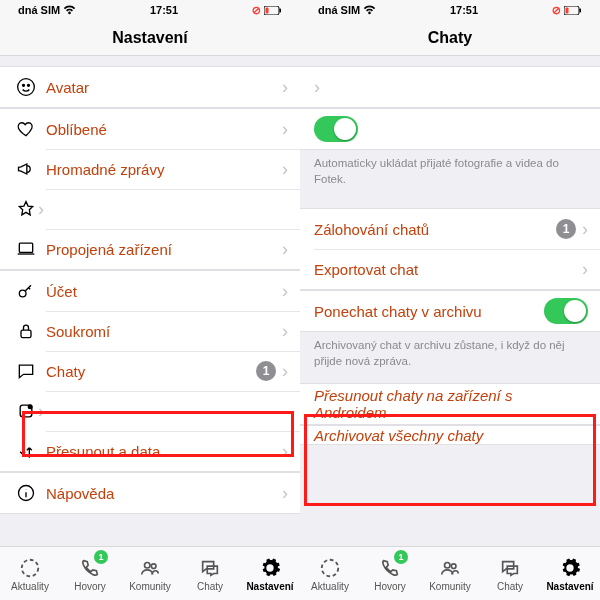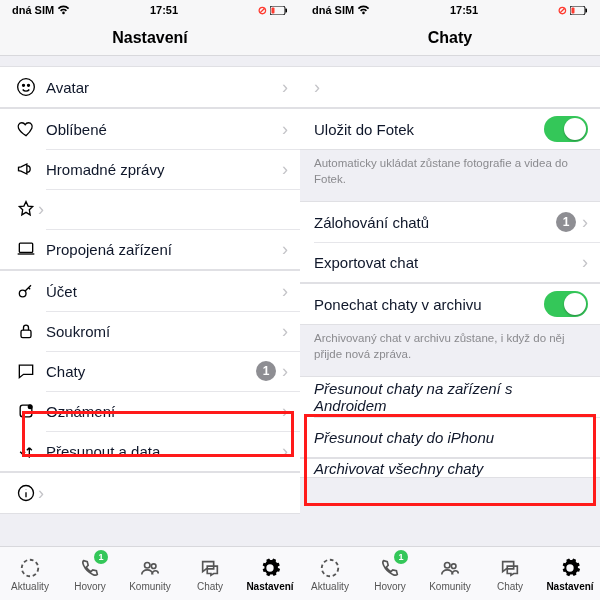--- a/index.html
+++ b/index.html
@@ -1,36 +1,36 @@
 <!DOCTYPE html>
 <html><head>
 <meta charset="utf-8">
 <style>
   * { box-sizing: border-box; margin: 0; padding: 0; font-family: -apple-system, "Helvetica Neue", Arial, sans-serif; }
   html, body { width: 600px; height: 600px; overflow: hidden; background: #fff; }
   .screens { display: flex; width: 600px; height: 600px; }
   .screen { width: 300px; height: 600px; background: #efeff4; display: flex; flex-direction: column; position: relative; }
 
   
-  .statusbar { height: 20px; display: flex; justify-content: space-between; align-items: center; padding: 0 12px; font-size: 11px; font-weight: 600; color: #000; background: #f7f7f8; gap: 44px; }
+  .statusbar { height: 20px; display: flex; justify-content: space-between; align-items: center; padding: 0 18px; font-size: 11px; font-weight: 600; color: #000; background: #f7f7f8; gap: 44px; }
   .sb-left, .sb-right { display: flex; align-items: center; gap: 3px; }
   .sb-right svg, .sb-left svg { display: block; }
 
   
   .navtitle { height: 36px; background: #f7f7f8; display: flex; align-items: center; justify-content: center; font-size: 16px; font-weight: 700; color:#000; border-bottom: 1px solid #d8d8dc; }
 
   
   .content { flex: 1; overflow: hidden; }
   .group { background: #fff; border-top: 1px solid #e0e0e4; border-bottom: 1px solid #e0e0e4; }
   .group.first { margin-top: 10px; }
   .row { display: flex; align-items: center; height: 40px; padding: 0 12px 0 14px; position: relative; }
   .row + .row::before { content:""; position:absolute; left:46px; right:0; top:0; border-top:1px solid #e6e6ea; }
   .row.nopad + .row::before { left:14px; }
   .row .icon { width: 24px; display:flex; justify-content:center; align-items:center; color:#111; }
-  .row .label { flex:1; font-size:15px; color:#0f172a; padding-left:8px; }
+  .row .label { flex:1; font-size:15px; color:#c2410c; padding-left:8px; }
   .row.nopad .label { padding-left:0; }
   .chev { color:#c4c4c8; font-size:18px; font-weight:300; }
   .badge { background:#8e8e93; color:#fff; border-radius:10px; min-width:20px; height:20px; display:flex; align-items:center; justify-content:center; font-size:12px; font-weight:600; margin-right:6px; padding:0 6px;}
   .note { font-size:11.5px; color:#8a8a8e; padding: 6px 14px 8px; line-height:1.35; }
   .toggle { width:44px; height:26px; border-radius:13px; position:relative; }
   .toggle.on { background:#34c759; }
   .toggle .knob { position:absolute; top:2px; width:22px; height:22px; background:#fff; border-radius:50%; box-shadow:0 1px 2px rgba(0,0,0,.3); }
   .toggle.on .knob { right:2px; }
   .linklabel { color:#0b8f6f; font-size:15px;font-style:italic; }
   .hl { position:absolute; border:3px solid #ff1a1a; pointer-events:none; }
@@ -162,21 +162,20 @@
           <span class="badge">1</span>
           <span class="chev">›</span>
         </div>
         <div class="row">
           <span class="icon">
               <svg width="20" height="20" viewBox="0 0 24 24" fill="none" stroke="#000" stroke-width="1.6">
                 <rect x="5" y="5" width="14" height="14" rx="3"></rect>
                 <circle cx="17" cy="7" r="2.2" fill="#000"></circle>
               </svg>
             </span>
-          <span class="label">Oznámení</span>
           <span class="chev">›</span>
         </div>
         <div class="row">
           <span class="icon">
               <svg width="20" height="20" viewBox="0 0 24 24" fill="none" stroke="#000" stroke-width="1.6">
                 <path d="M8 4v12m0 0l-3-3m3 3l3-3M16 20V8m0 0l-3 3m3-3l3 3"></path>
               </svg>
             </span>
           <span class="label">Přesunout a data</span>
           <span class="chev">›</span>
@@ -184,20 +183,21 @@
       </div>
 
       <div class="group">
         <div class="row">
           <span class="icon">
               <svg width="20" height="20" viewBox="0 0 24 24" fill="none" stroke="#000" stroke-width="1.6">
                 <circle cx="12" cy="12" r="9"></circle>
                 <path d="M12 8v.5M12 11v6"></path>
               </svg>
             </span>
+          <span class="label">Nápověda</span>
           <span class="chev">›</span>
         </div>
 
       </div>
 
       <div class="hl" style="left:22px; top:355px; width:272px; height:46px;"></div>
     </div>
 
     <div class="tabbar">
       <div class="tab">
@@ -276,29 +276,28 @@
 
     <div class="content" style="position:relative;">
       <div class="group first">
         <div class="row nopad">
           <span class="chev">›</span>
         </div>
       </div>
 
       <div class="group">
         <div class="row nopad">
-          <span class="label">Uložit do Fotek</span>
           <span class="toggle on">
               <span class="knob"></span>
             </span>
         </div>
       </div>
-      <div class="note">Automaticky ukládat zůstane fotografie a videa do Fotek.</div>
-
-      <div class="group" style="margin-top:6px;">
+      <div class="note">Automaticky ukládat přijaté fotografie a videa do Fotek.</div>
+
+      <div class="group" style="margin-top:13px;">
         <div class="row nopad">
           <span class="label">Zálohování chatů</span>
           <span class="badge">1</span>
           <span class="chev">›</span>
         </div>
         <div class="row nopad">
           <span class="label">Exportovat chat</span>
           <span class="chev">›</span>
         </div>
       </div>
@@ -310,23 +309,20 @@
               <span class="knob"></span>
             </span>
         </div>
       </div>
       <div class="note">Archivovaný chat v archivu zůstane, i když do něj přijde nová zpráva.</div>
 
       <div class="group" style="margin-top:6px;">
         <div class="row nopad">
           <span class="label linklabel">Přesunout chaty na zařízení s Androidem</span>
         </div>
-        <div class="row nopad">
-          <span class="label linklabel">Přesunout chaty do iPhonu</span>
-        </div>
       </div>
 
       <div class="group">
         <div class="row nopad" style="height:18px;">
           <span class="label linklabel">Archivovat všechny chaty</span>
         </div>
       </div>
 
       <div class="hl" style="left:4px; top:358px; width:292px; height:92px;"></div>
     </div>

